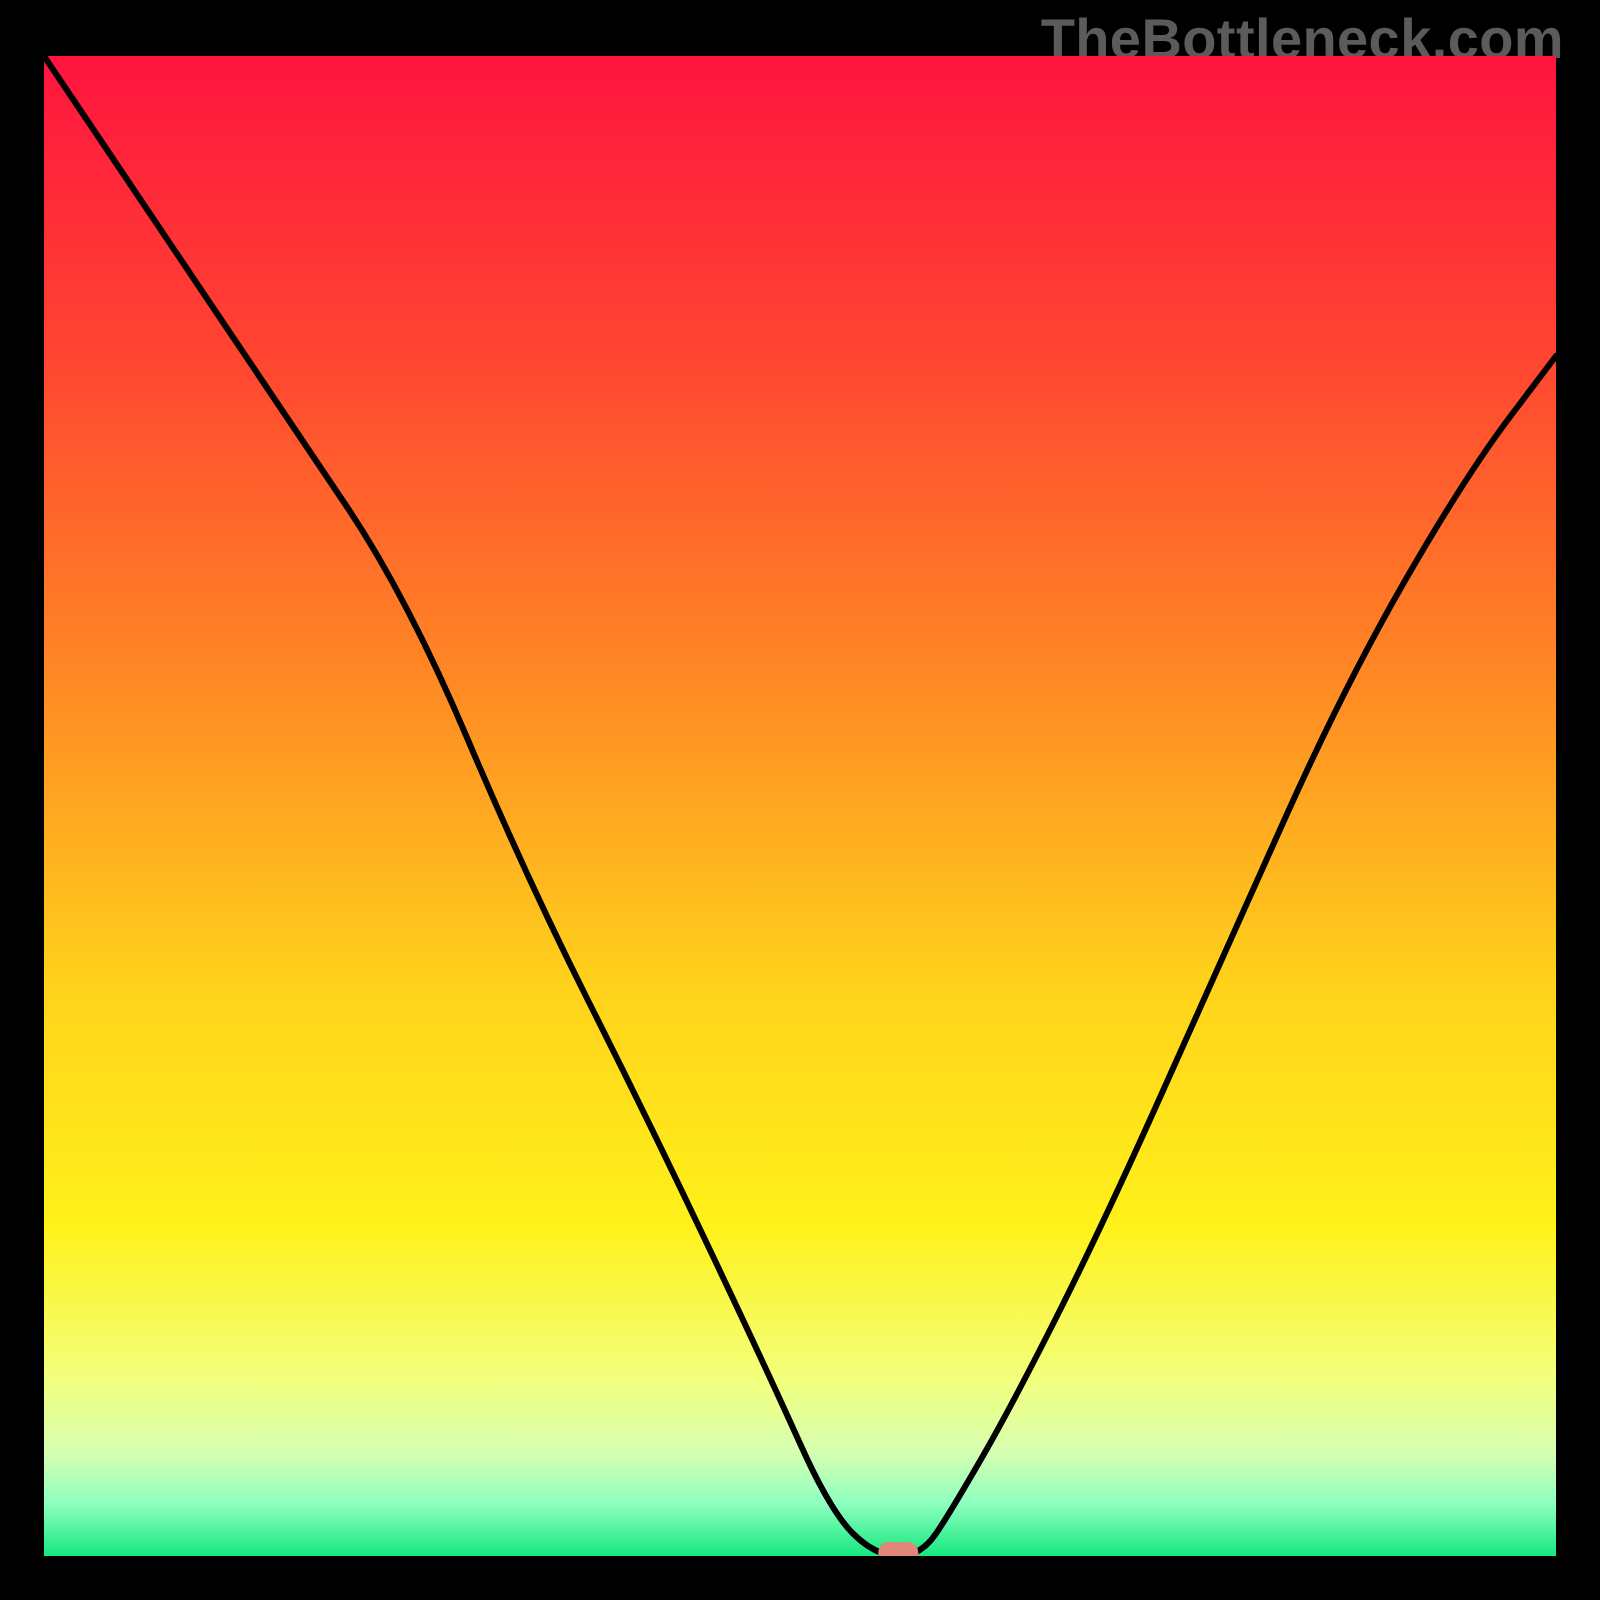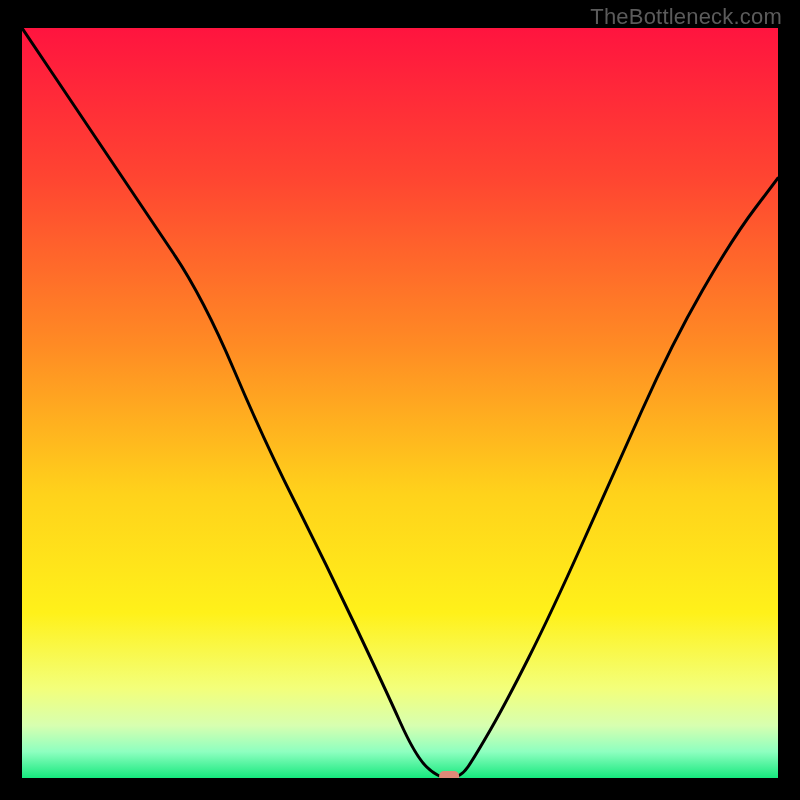--- a/index.html
+++ b/index.html
@@ -15,22 +15,22 @@
     position: relative;
     width: 800px;
     height: 800px;
     background: #000;
   }
   .watermark {
     position: absolute;
     top: 4px;
     right: 18px;
     color: #5b5b5b;
-    font-size: 22px;
-    font-weight: 400;
+    font-size: 28px;
+    font-weight: 700;
     letter-spacing: 0.2px;
     user-select: none;
   }
   .plot {
     position: absolute;
     left: 22px;
     top: 28px;
     width: 756px;
     height: 750px;
   }

